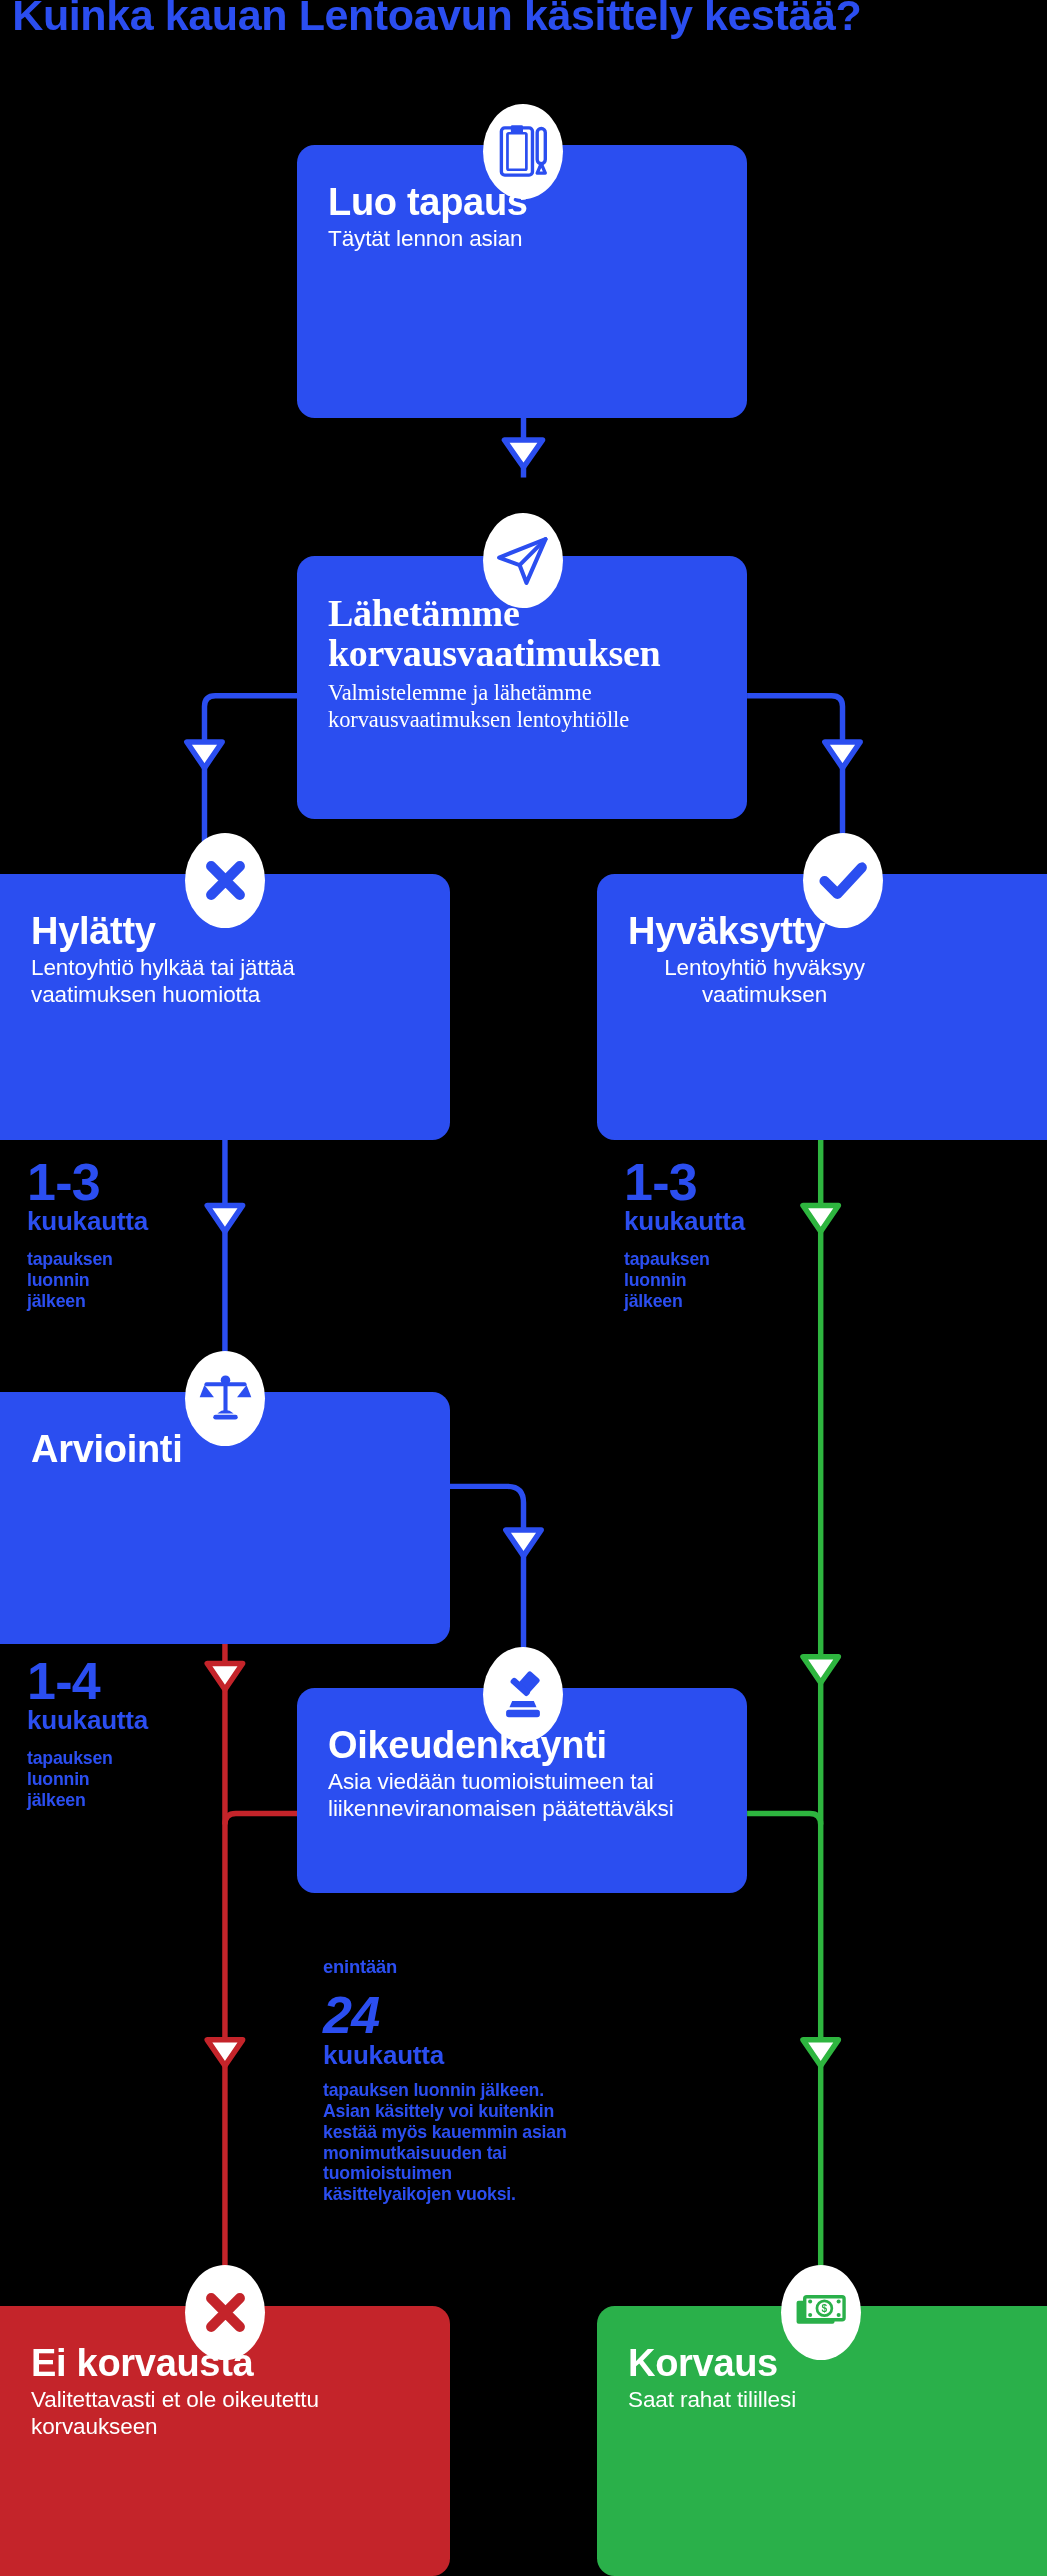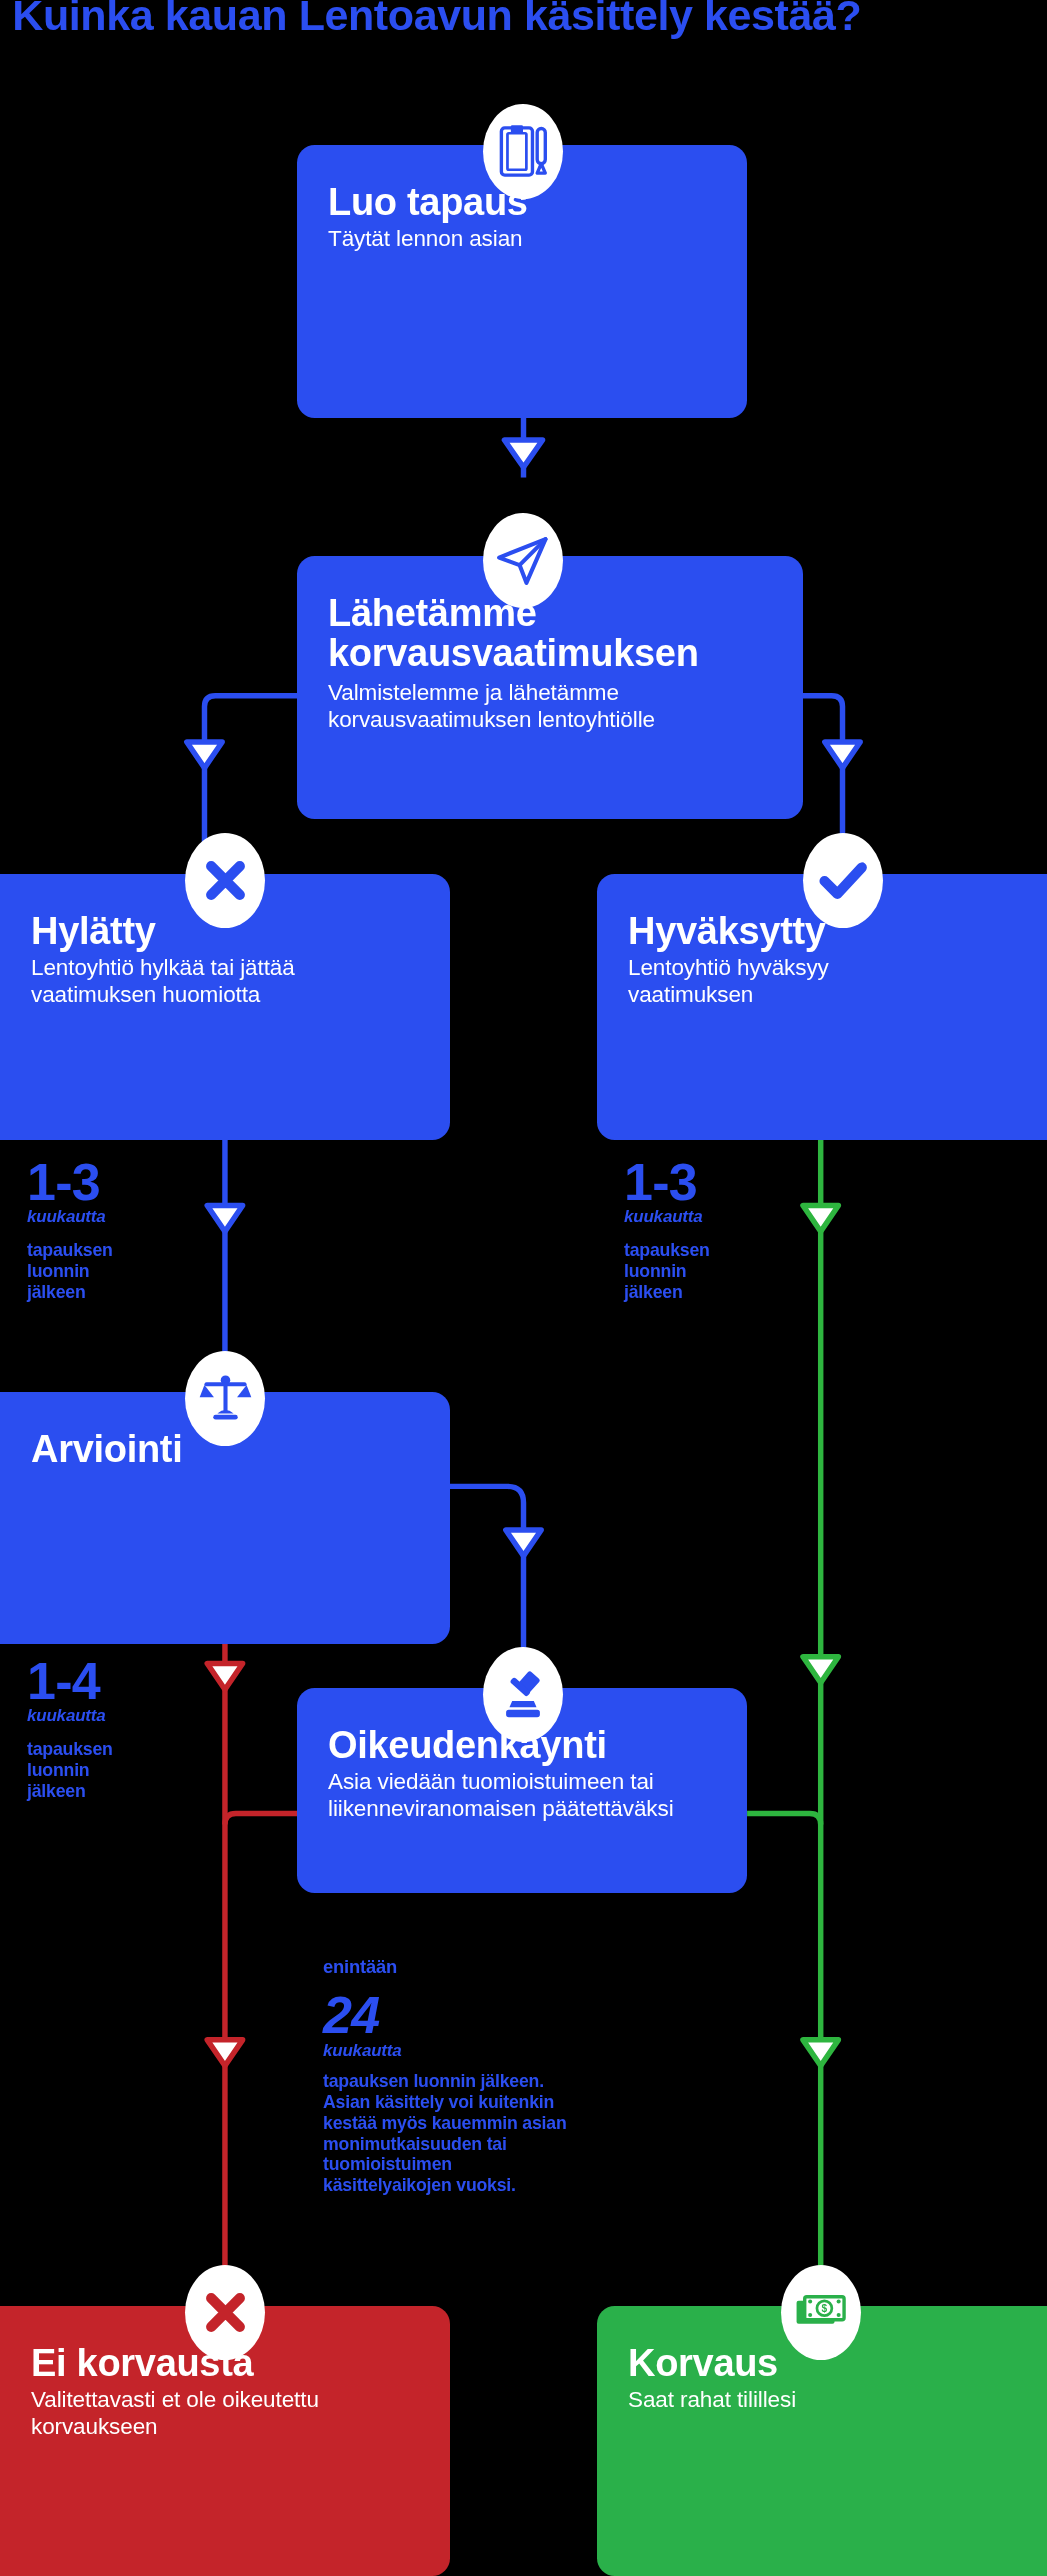--- a/index.html
+++ b/index.html
@@ -53,22 +53,22 @@
   }
   .badge svg { display: block; }
 
   
   .dur { position: absolute; color: #2b4ef0; }
   .dur .big {
     font-size: 52px; font-weight: 700; line-height: 0.92;
     letter-spacing: -0.7px; display: block;
   }
   .dur .sub {
-    font-size: 17px; font-weight: 700; line-height: 1.0;
-    letter-spacing: -0.2px; display: block; margin-top: 1.4px; font-style: italic;
+    font-size: 26px; font-weight: 700; line-height: 1.0;
+    letter-spacing: -0.2px; display: block; margin-top: 1.4px;
   }
   .dur .pre {
     font-size: 18.4px; font-weight: 700; line-height: 1.0;
     letter-spacing: -0.2px; display: block;
   }
   .dur .note {
     font-size: 17.7px; font-weight: 700; line-height: 1.18;
     letter-spacing: -0.2px; display: block; margin-top: 15px;
     white-space: pre-line;
   }
@@ -125,21 +125,21 @@
     <h2>Luo tapaus</h2>
     <p>Täytät lennon asian</p>
   </div>
 
   <div class="badge" style="left:483px; top:513px;">
     <svg width="56" height="52" viewBox="0 0 82 76">
       <path d="M6,33 L74,6 L46,70 L36,44 Z" fill="none" stroke="#2b4ef0" stroke-width="6" stroke-linejoin="round"></path>
       <path d="M36,44 L74,6" fill="none" stroke="#2b4ef0" stroke-width="6" stroke-linecap="round"></path>
     </svg>
   </div>
-  <div class="card blue" style="left:297px; top:556px; width:506px; height:263px;">
+  <div class="card blue" style="left:297px; top:556px; width:450px; height:263px;font-family:Liberation Serif, serif;">
     <h2 style="max-width:409px;">Lähetämme korvausvaatimuksen</h2>
     <p style="max-width:334px; margin-top:6px;">Valmistelemme ja lähetämme korvausvaatimuksen lentoyhtiölle</p>
   </div>
 
   <div class="badge" style="left:185px; top:833px;">
     <svg width="45" height="45" viewBox="0 0 66 66">
       <path d="M12,12 L54,54 M54,12 L12,54" stroke="#2b4ef0" stroke-width="15" stroke-linecap="round"></path>
     </svg>
   </div>
   <div class="card blue" style="left:-27px; top:874px; width:477px; height:266px;">
@@ -147,21 +147,21 @@
     <p style="padding-left:27px; max-width:375px;">Lentoyhtiö hylkää tai jättää vaatimuksen huomiotta</p>
   </div>
 
   <div class="badge" style="left:803px; top:833px;">
     <svg width="49" height="42" viewBox="0 0 72 62">
       <path d="M8,31 L27,50 L63,11" fill="none" stroke="#2b4ef0" stroke-width="15" stroke-linecap="round" stroke-linejoin="round"></path>
     </svg>
   </div>
   <div class="card blue" style="left:597px; top:874px; width:477px; height:266px;">
     <h2>Hyväksytty</h2>
-    <p style="max-width:273px;">Lentoyhtiö hyväksyy vaatimuksen</p>
+    <p style="max-width:273px;text-align:center;">Lentoyhtiö hyväksyy vaatimuksen</p>
   </div>
 
   <div class="dur" style="left:27px; top:1159px;">
     <span class="big">1-3</span>
     <span class="sub">kuukautta</span>
     <span class="note">tapauksen
 luonnin
 jälkeen</span>
   </div>
 

